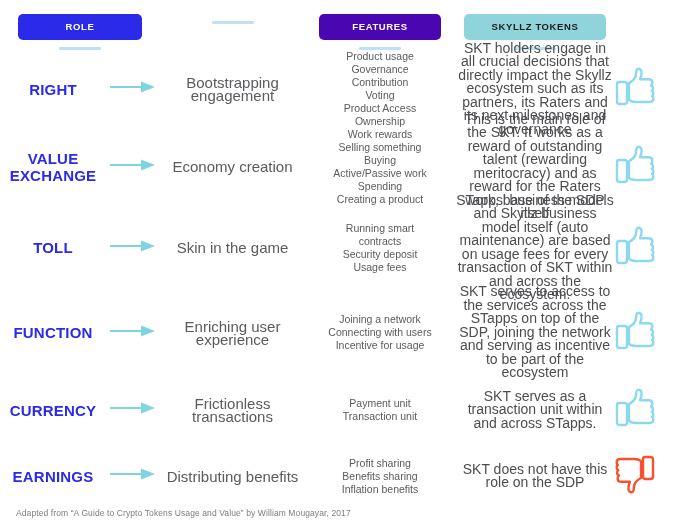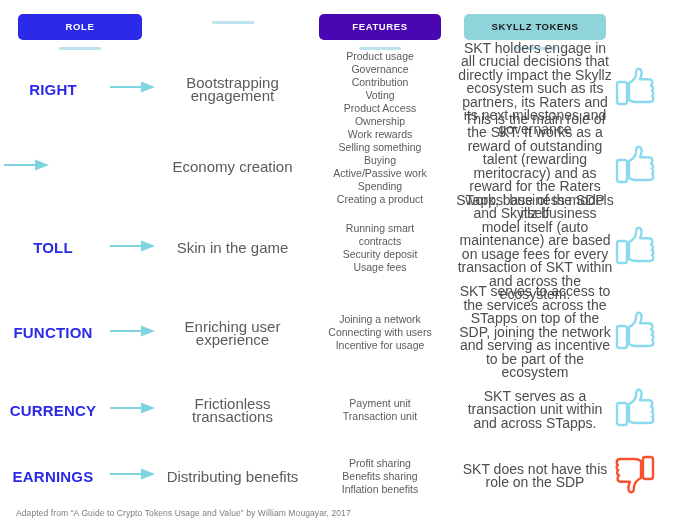--- a/index.html
+++ b/index.html
@@ -180,20 +180,24 @@
         <span><svg width="40" height="42" viewBox="0 0 40 42">
             <g fill="none" stroke="#8ad9ef" stroke-width="2.4" stroke-linejoin="round" stroke-linecap="round">
               <rect x="2" y="16" width="10" height="22" rx="2.2"></rect>
               <path d="M14 17 C14 17 19 14.5 20.5 10.5 C21.6 7.5 20.6 4.3 22.2 3.2 C24.2 1.9 26.6 3.6 26.6 6.6 C26.6 9.6 25.1 13.2 25.1 13.2 L33.5 13.2 C36 13.2 37.4 14.8 37.4 16.6 C37.4 18.4 35.9 19.6 35.9 19.6 C37.3 20 38 21.1 38 22.4 C38 23.9 36.7 24.9 36.7 24.9 C37.9 25.4 38.4 26.4 38.4 27.6 C38.4 29 37.1 30 37.1 30 C38 30.6 38.3 31.6 38.3 32.6 C38.3 34.4 36.9 36 34.6 36 L20.6 36 C17 36 14 34 14 34 Z"></path>
             </g>
           </svg></span>
       </div>
     </div>
     <div class="row" style="height: 77px;">
       <div class="cell role-cell">
+        <div class="role-name" style="color: rgb(42, 42, 232);">
+          <div>VALUE</div>
+          <div>EXCHANGE</div>
+        </div>
         <span class="arrow"><svg width="46" height="14" viewBox="0 0 46 14">
             <line x1="0" y1="7" x2="33" y2="7" stroke="#7fd4e0" stroke-width="2"></line>
             <polygon points="31,1.5 45,7 31,12.5" fill="#7fd4e0"></polygon>
           </svg></span>
       </div>
       <div class="cell purpose-cell">
         <div class="purpose-text">
           <div>Economy creation</div>
         </div>
       </div>

